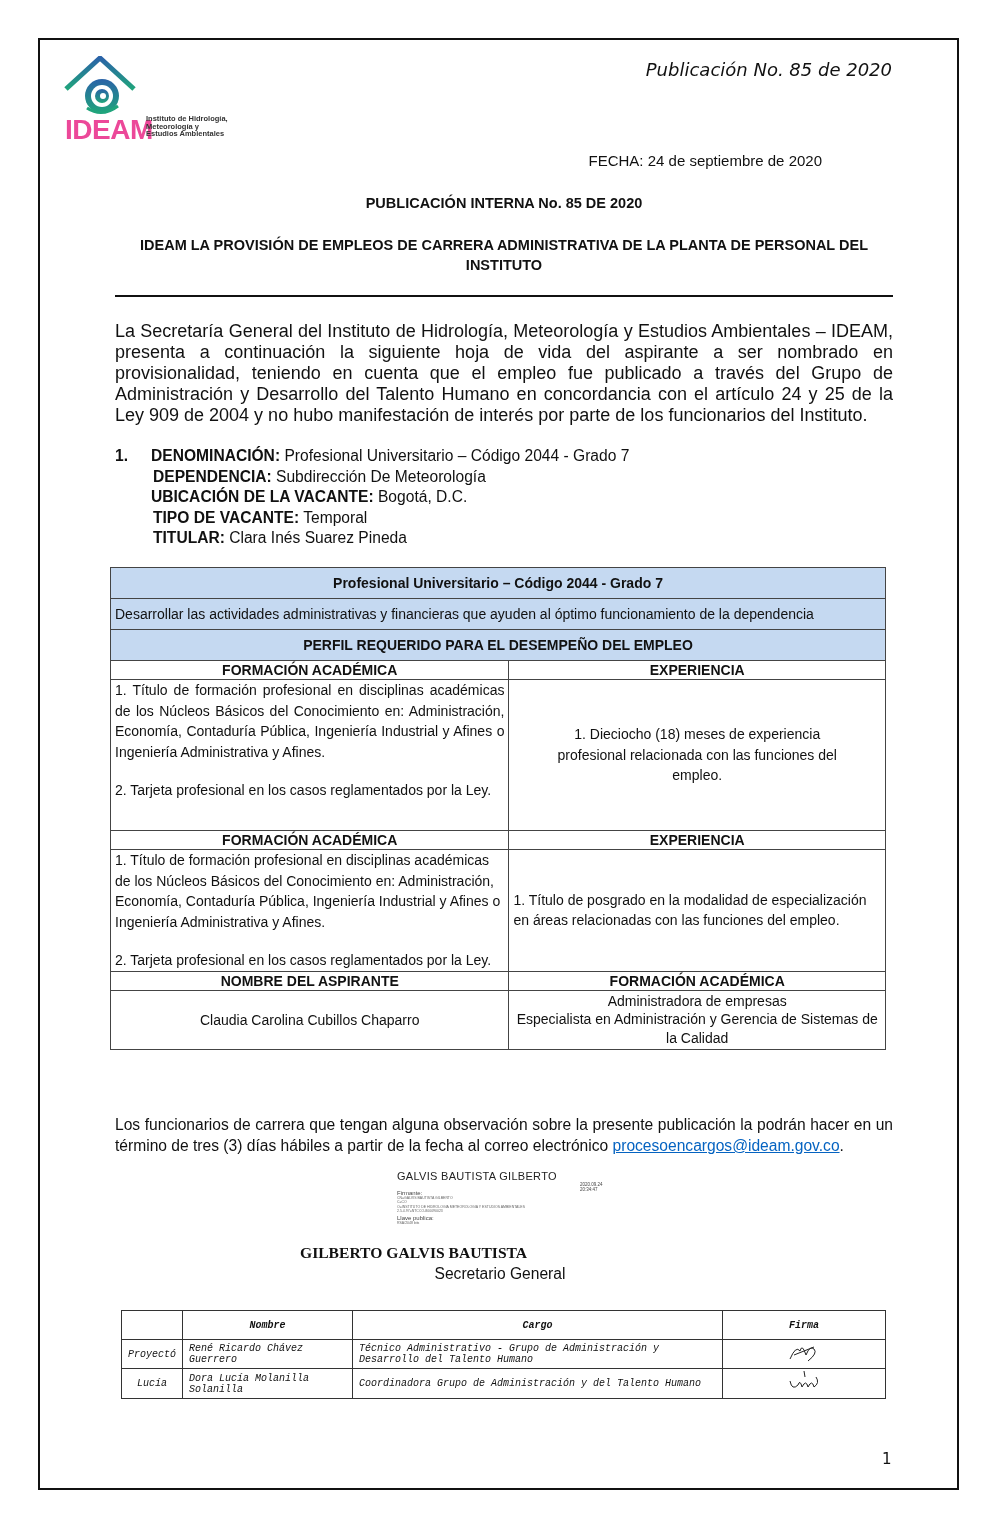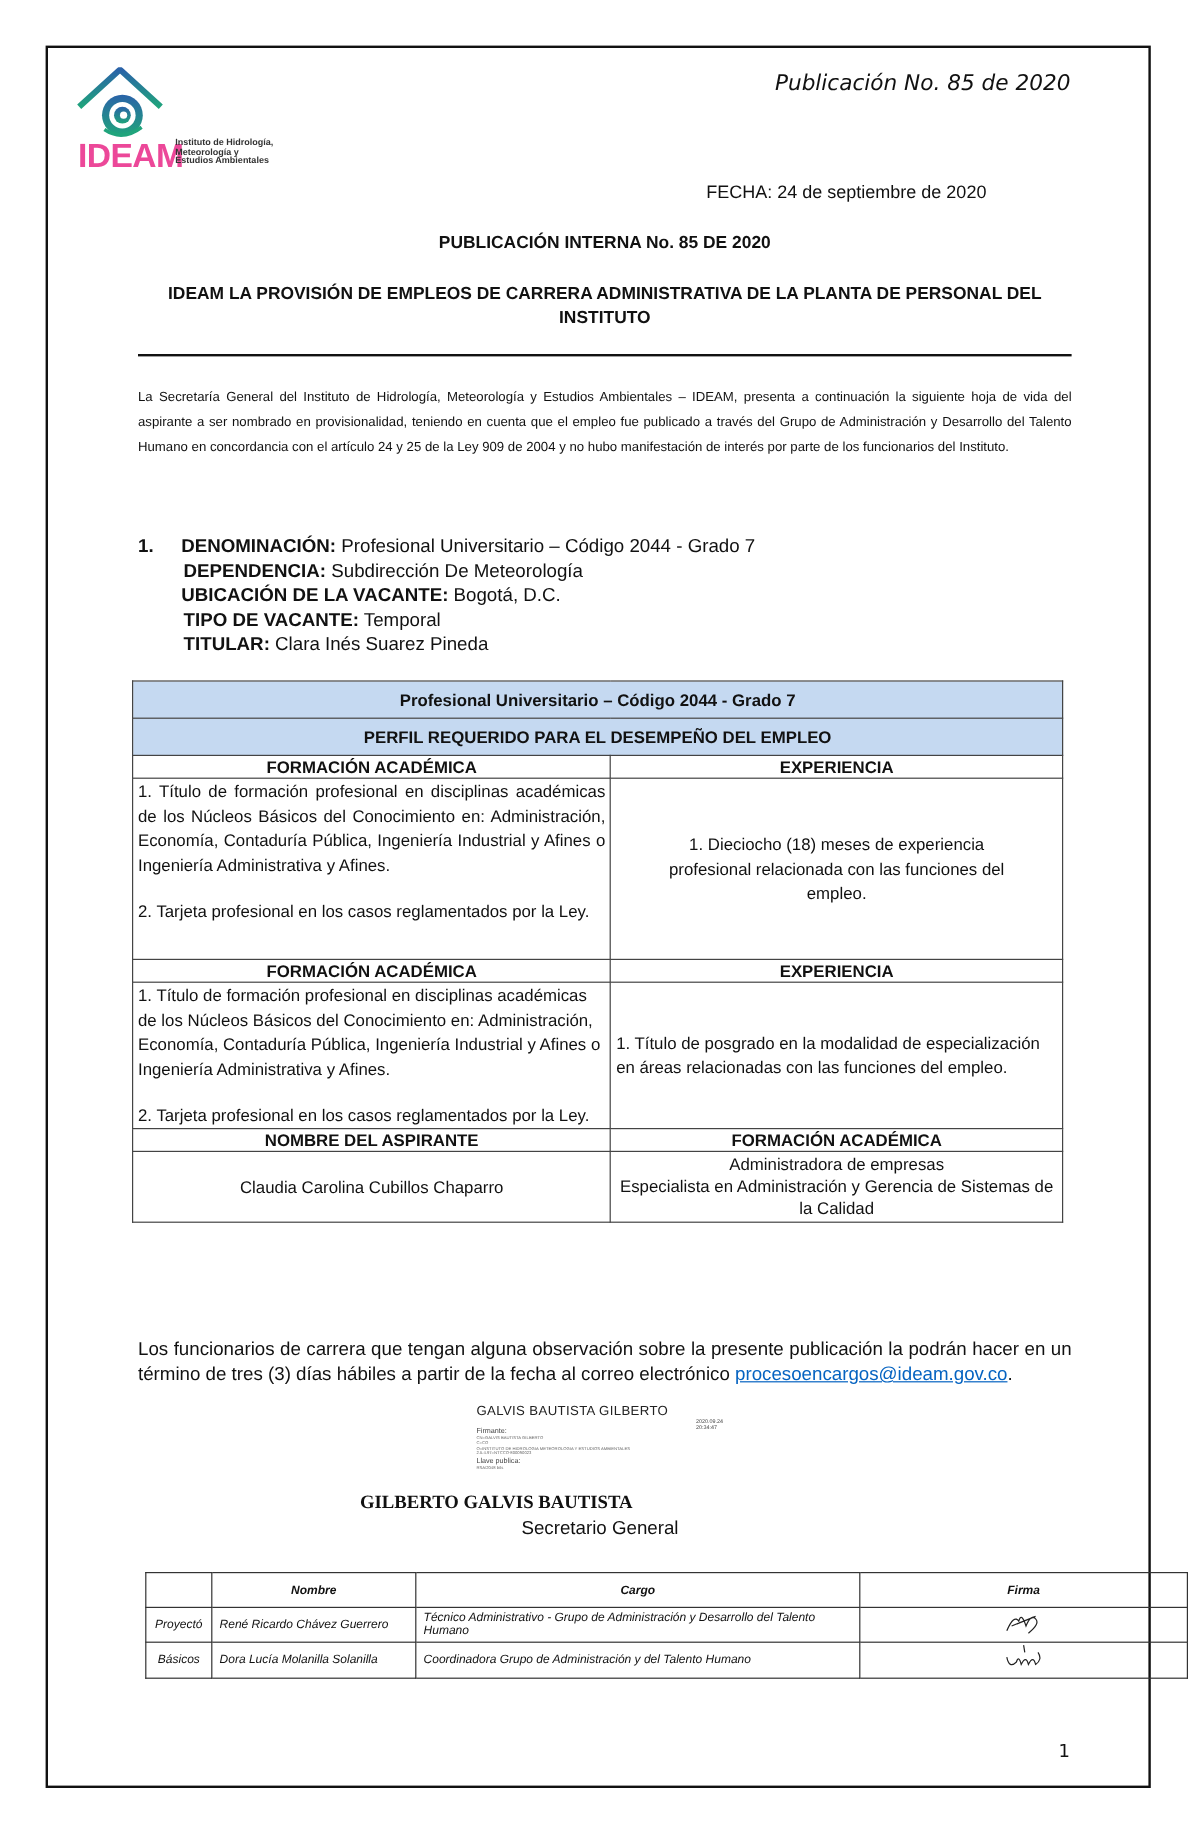--- a/index.html
+++ b/index.html
@@ -7,21 +7,21 @@
   .page-frame { position: absolute; left: 38px; top: 38px; width: 921px; height: 1452px; border: 2px solid #111; box-sizing: border-box; }
   .logo { position: absolute; left: 62px; top: 56px; width: 170px; height: 90px; }
   .logo-text-big { position: absolute; left: 3px; top: 58px; font-weight: bold; font-size: 28px; color: #ec4899; letter-spacing: -0.5px; font-family: "Liberation Sans", sans-serif; }
   .logo-text-small { position: absolute; left: 84px; top: 59px; font-size: 7.5px; line-height: 7.5px; color: #333; font-weight: bold; }
   .pub-header { position: absolute; right: 108px; top: 59px; font-family: "DejaVu Sans", sans-serif; font-style: italic; font-size: 18px; color: #111; }
   .fecha { position: absolute; right: 178px; top: 152px; font-weight: normal; font-size: 15px; text-align: right; }
   .center { position: absolute; left: 115px; width: 778px; text-align: center; font-weight: bold; font-size: 14.5px; }
   .title-1 { top: 195px; }
   .title-2 { top: 235px; line-height: 20px; }
   .rule { position: absolute; left: 115px; top: 295px; width: 778px; height: 0; border-top: 2px solid #111; }
-  .intro { position: absolute; left: 115px; top: 321px; width: 778px; font-size: 11px; line-height: 21px; text-align: justify; }
+  .intro { position: absolute; left: 115px; top: 321px; width: 778px; font-size: 18px; line-height: 21px; text-align: justify; }
   .details { position: absolute; left: 115px; top: 446px; font-size: 15.6px; line-height: 20.5px; }
   .details .row { position: relative; }
   .details .num { position: absolute; left: 0; font-weight: bold; }
   .details b { font-weight: bold; }
   .main-table { position: absolute; left: 110px; top: 567px; width: 776px; border-collapse: collapse; font-size: 14px; }
   .main-table td { border: 1px solid #444; padding: 0 4px; vertical-align: middle; }
   .blue { background: #c5d9f1; }
   .ctr { text-align: center; }
   .bold { font-weight: bold; }
   .hdr-row td { height: 30px; }
@@ -29,21 +29,21 @@
   .cell-text { line-height: 20.5px; }
   .closing { position: absolute; left: 115px; top: 1114px; width: 778px; font-size: 15.6px; line-height: 21px; text-align: justify; }
   .closing a { color: #0563c1; text-decoration: underline; }
   .esig { position: absolute; left: 397px; top: 1170px; width: 220px; }
   .esig-name { font-size: 11px; letter-spacing: 0.3px; color: #222; }
   .esig-ts { position: absolute; left: 183px; top: 12px; font-size: 4.5px; color: #444; }
   .esig-lbl { font-size: 6px; color: #444; margin-top: 8px; }
   .esig-line { font-size: 3.5px; color: #666; line-height: 4.3px; }
   .signer-name { position: absolute; left: 300px; width: 400px; top: 1244px; font-weight: bold; font-size: 15.6px; font-family: Liberation Serif, serif; }
   .signer-title { position: absolute; left: 300px; width: 400px; top: 1265px; text-align: center; font-size: 15.6px; }
-  .review-table { position: absolute; left: 121px; top: 1310px; width: 869px; border-collapse: collapse; font-size: 10px; font-style: italic; }
+  .review-table { position: absolute; left: 121px; top: 1310px; width: 765px; border-collapse: collapse; font-size: 10px; font-style: italic; font-family: Liberation Mono, monospace; }
   .review-table td { border: 1px solid #333; height: 28px; padding: 0 6px; }
   .review-table .hd { font-weight: bold; text-align: center; }
   .sigcell { text-align: center; }
   .page-num { position: absolute; left: 882px; top: 1450px; font-family: "DejaVu Sans", sans-serif; font-size: 15px; }
 </style>
 </head>
 <body>
 
 <div class="page-frame"></div>
 
@@ -90,20 +90,23 @@
 </div>
 
 <table class="main-table">
   <colgroup>
       <col style="width:399px">
       <col style="width:377px">
     </colgroup>
   <tbody>
       <tr class="hdr-row blue">
         <td colspan="2" class="ctr bold">Profesional Universitario – Código 2044 - Grado 7</td>
+      </tr>
+  <tr class="hdr-row blue">
+        <td colspan="2">Desarrollar las actividades administrativas y financieras que ayuden al óptimo funcionamiento de la dependencia</td>
       </tr>
   <tr class="hdr-row blue">
         <td colspan="2" class="ctr bold">PERFIL REQUERIDO PARA EL DESEMPEÑO DEL EMPLEO</td>
       </tr>
   <tr class="small-hdr">
         <td class="ctr bold">FORMACIÓN ACADÉMICA</td>
         <td class="ctr bold">EXPERIENCIA</td>
       </tr>
   <tr>
     <td style="height:150px; vertical-align:top;">
@@ -172,21 +175,21 @@
     <td style="text-align:center;">Proyectó</td>
     <td>René Ricardo Chávez Guerrero</td>
     <td>Técnico Administrativo - Grupo de Administración y Desarrollo del Talento Humano</td>
     <td class="sigcell">
       <svg width="40" height="24" viewBox="0 0 40 24">
             <path d="M6 18 Q12 4 16 10 Q18 2 22 14 Q26 4 30 8 Q34 12 24 20 M10 14 L30 6" fill="none" stroke="#222" stroke-width="1"></path>
           </svg>
     </td>
   </tr>
   <tr>
-    <td style="text-align:center;">Básicos</td>
+    <td style="text-align:center;">Lucía</td>
     <td>Dora Lucía Molanilla Solanilla</td>
     <td>Coordinadora Grupo de Administración y del Talento Humano</td>
     <td class="sigcell">
       <svg width="40" height="26" viewBox="0 0 40 26">
             <path d="M6 12 Q8 22 14 16 Q16 10 18 18 Q22 10 24 18 Q28 10 30 18 Q36 14 32 8 M20 2 L21 8" fill="none" stroke="#222" stroke-width="1"></path>
           </svg>
     </td>
   </tr>
 </tbody>
   </table>

